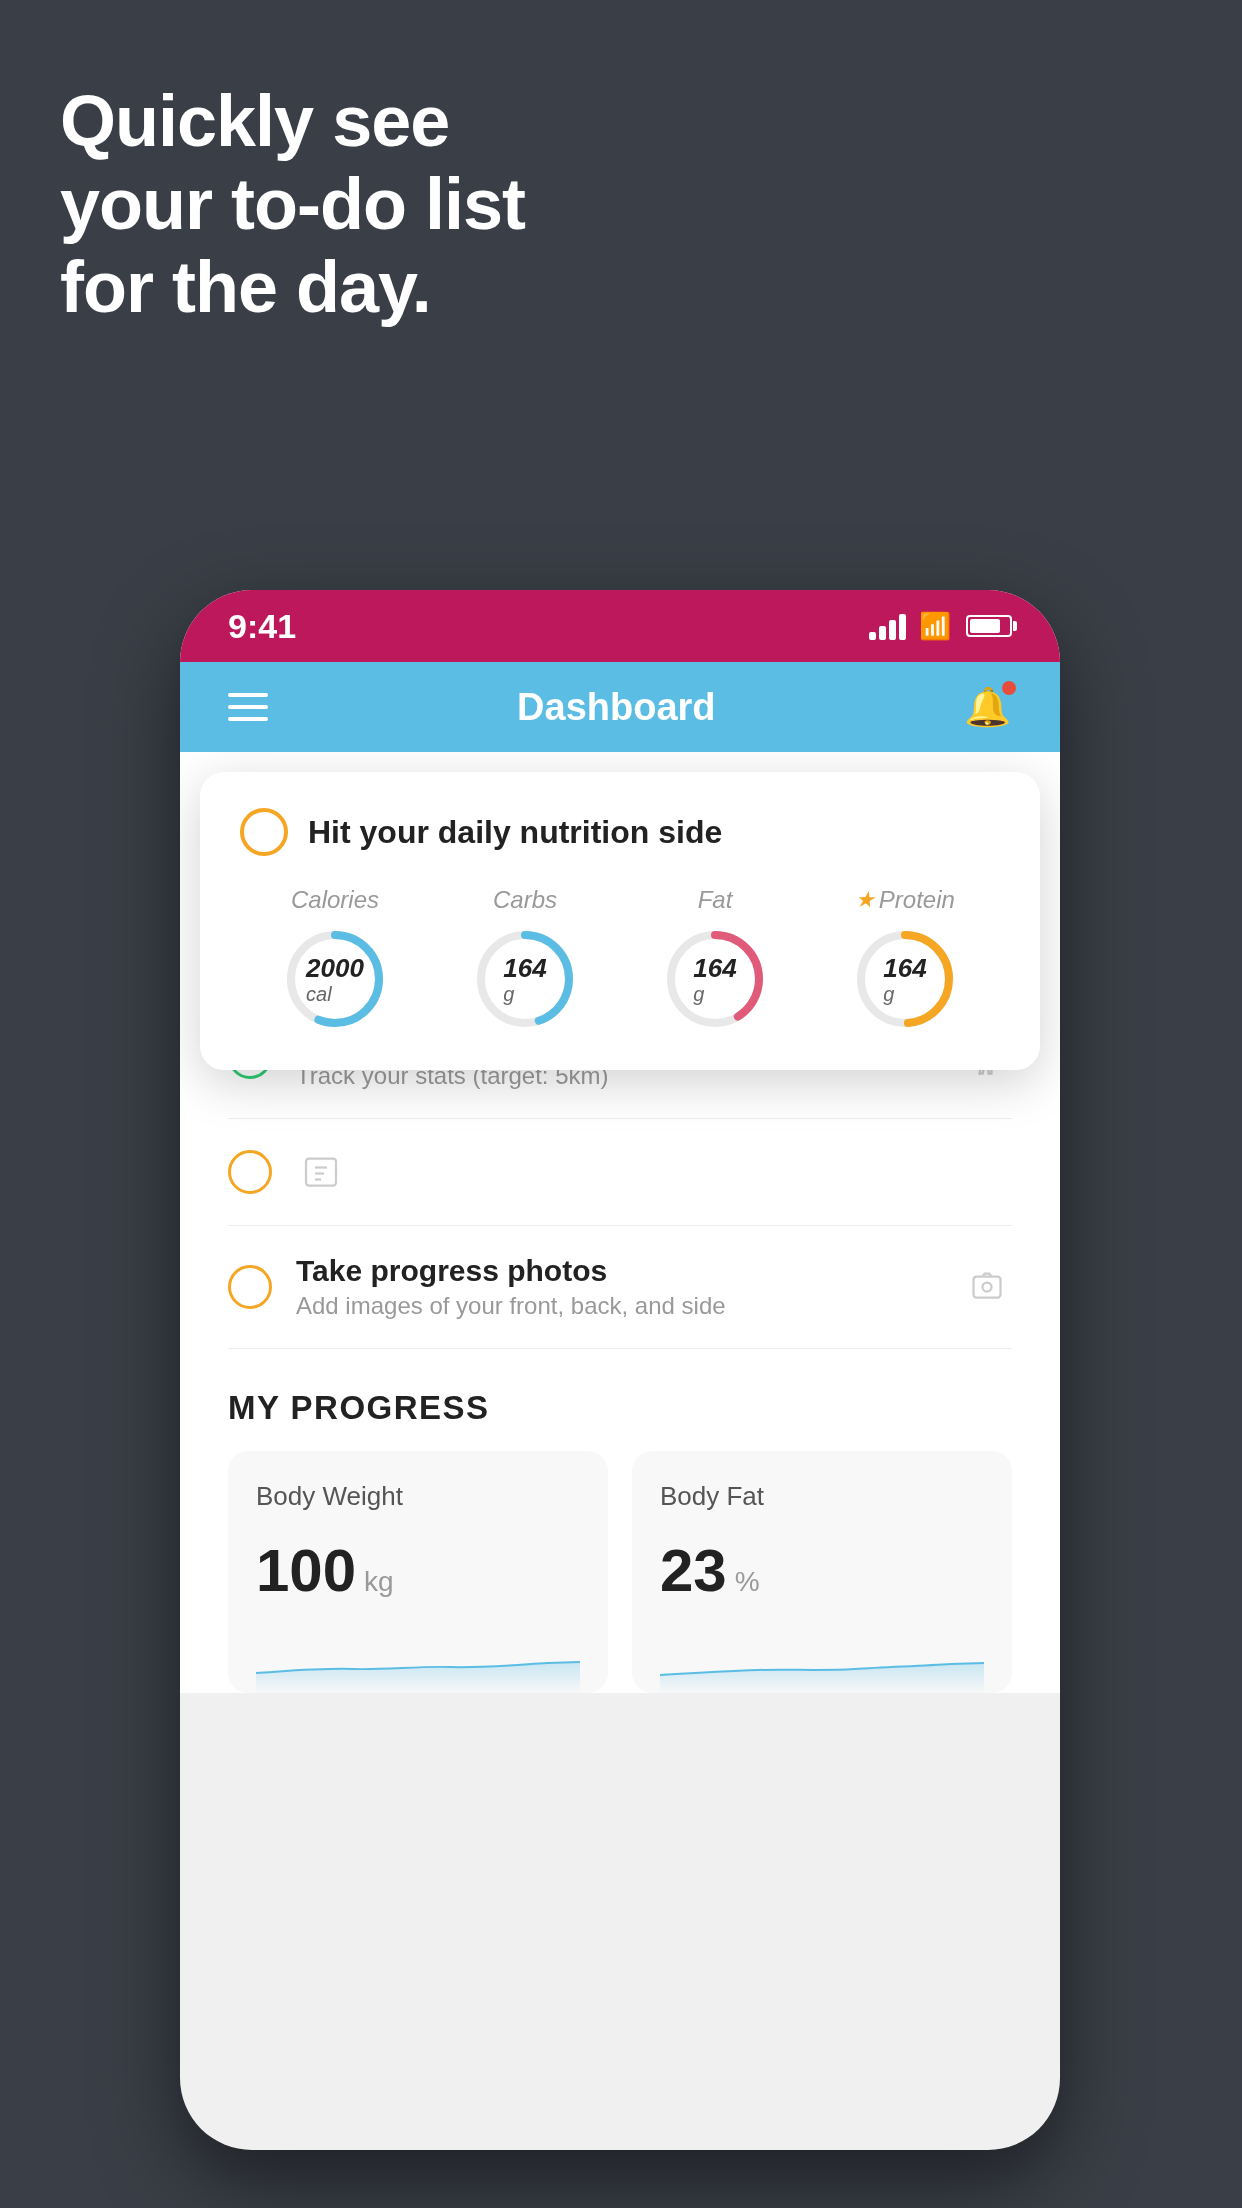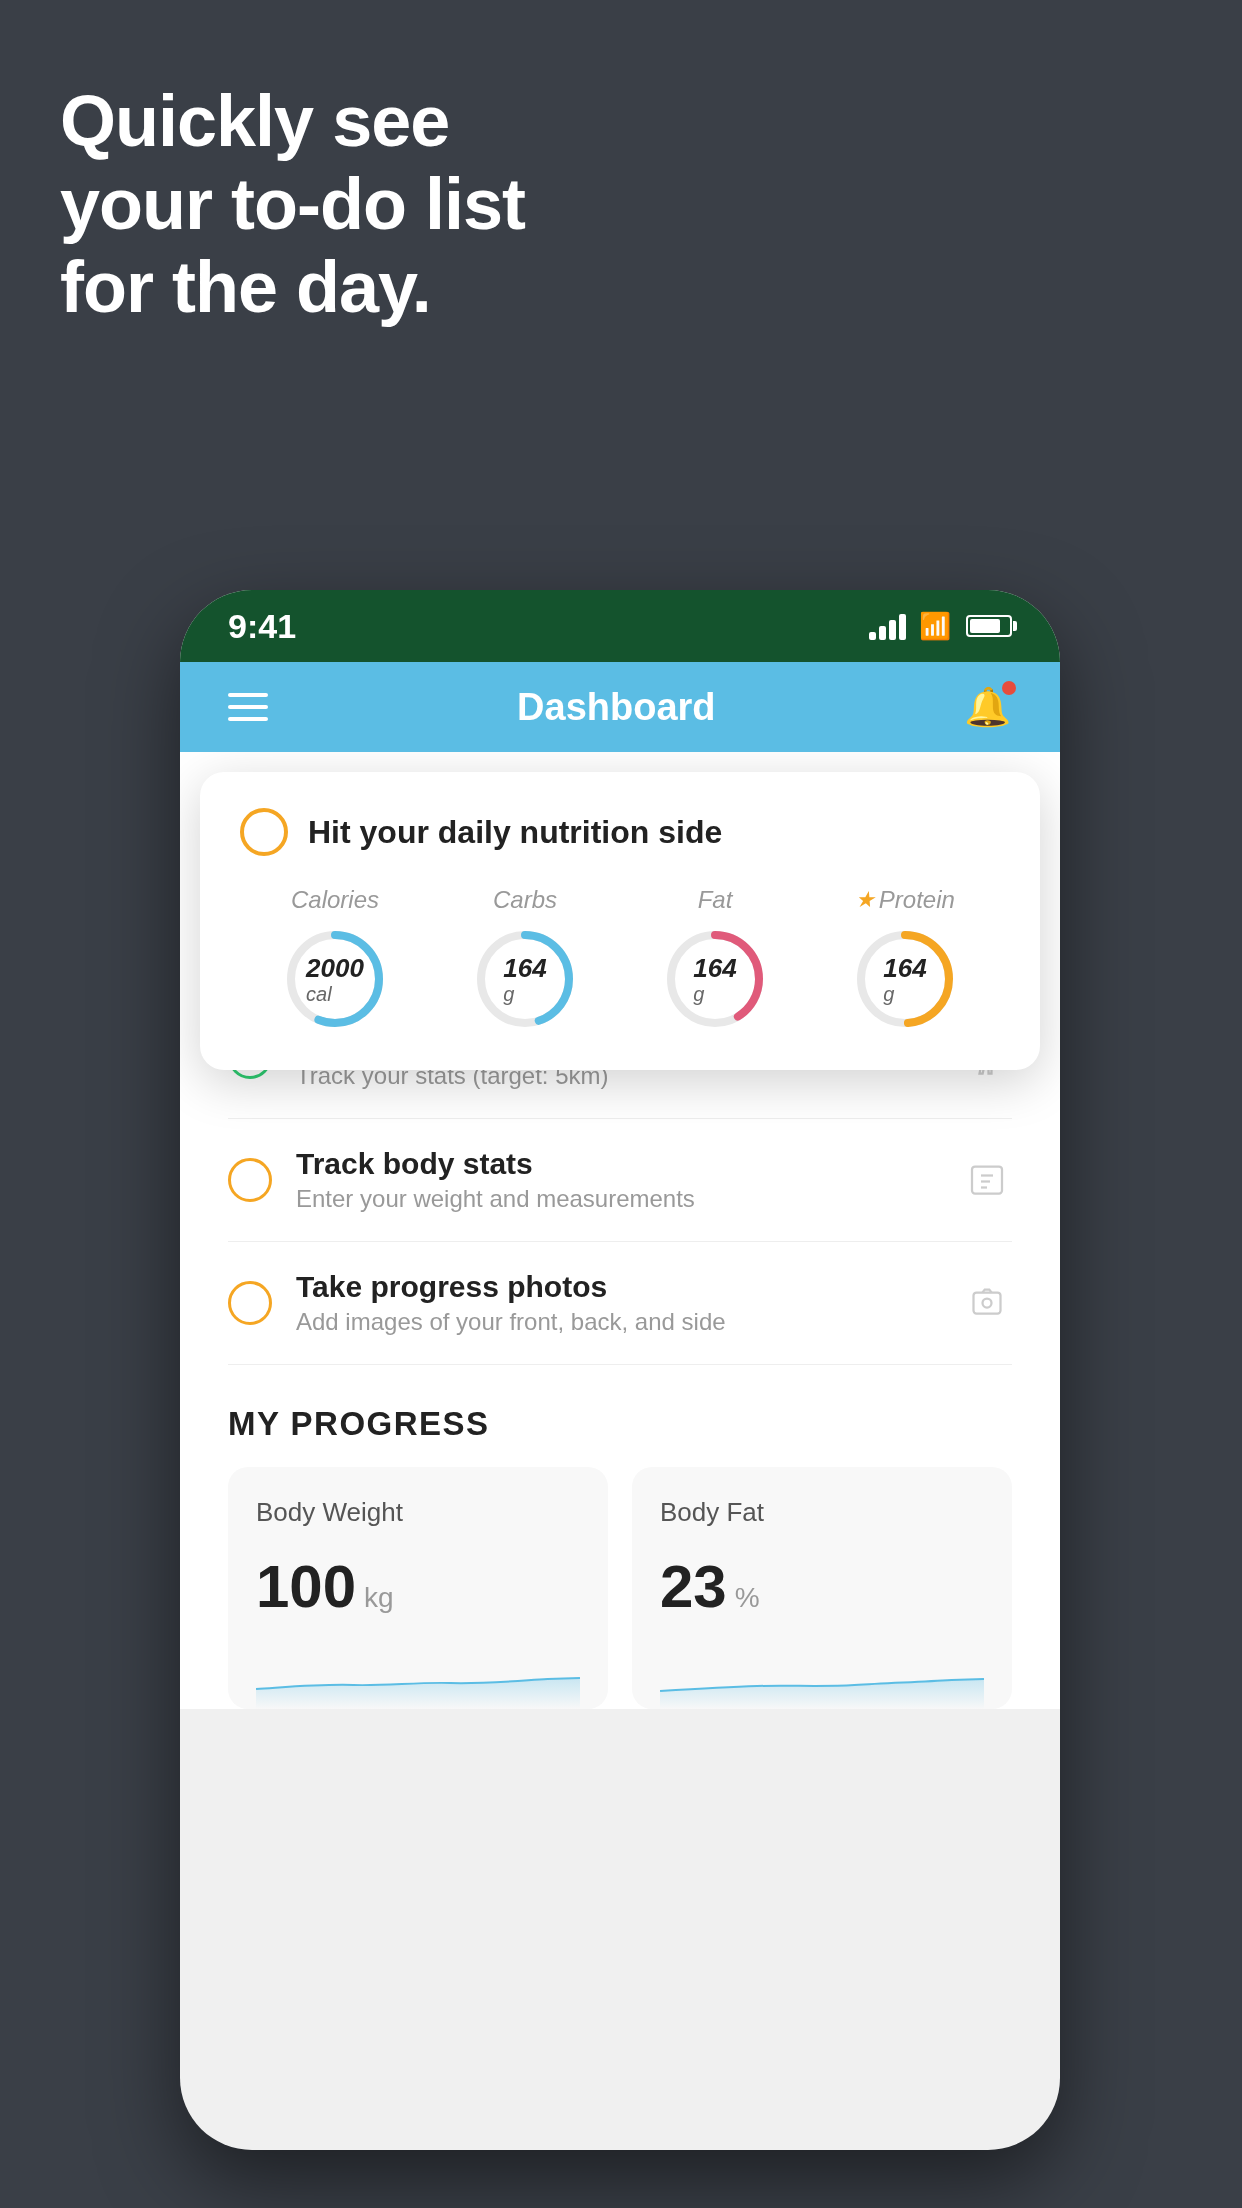--- a/index.html
+++ b/index.html
@@ -31,21 +31,21 @@
       width: 880px;
       height: 1560px;
       background: #f0f0f0;
       border-radius: 72px;
       overflow: hidden;
       box-shadow: 0 30px 80px rgba(0,0,0,0.5);
     }
 
     
     .status-bar {
-      background: #14532d;
+      background: #be185d;
       height: 72px;
       display: flex;
       align-items: center;
       justify-content: space-between;
       padding: 0 48px;
     }
     .status-time {
       color: #fff;
       font-size: 34px;
       font-weight: 600;
@@ -453,24 +453,20 @@
           </div>
           <div class="todo-icon">
             <svg width="36" height="36" viewBox="0 0 24 24" fill="none" stroke="#ccc" stroke-width="1.5">
               <path d="M13.5 5.5c1.1 0 2-.9 2-2s-.9-2-2-2-2 .9-2 2 .9 2 2 2zM9.8 8.9L7 23h2.1l1.8-8 2.1 2v6h2v-7.5l-2.1-2 .6-3C14.8 12 16.8 13 19 13v-2c-1.9 0-3.5-1-4.3-2.4l-1-1.6c-.4-.6-1-1-1.7-1-.3 0-.5.1-.8.1L6 8.3V13h2V9.6l1.8-.7"></path>
             </svg>
           </div>
         </div>
 
         <div class="todo-item">
           <div class="todo-circle yellow"></div>
-          <div class="todo-text-block">
-            <div class="todo-title">Track body stats</div>
-            <div class="todo-subtitle">Enter your weight and measurements</div>
-          </div>
           <div class="todo-icon">
             <svg width="36" height="36" viewBox="0 0 24 24" fill="none" stroke="#ccc" stroke-width="1.5">
               <rect x="2" y="3" width="20" height="18" rx="2"></rect>
               <line x1="8" y1="9" x2="16" y2="9"></line>
               <line x1="8" y1="13" x2="14" y2="13"></line>
               <line x1="8" y1="17" x2="12" y2="17"></line>
             </svg>
           </div>
         </div>
 

